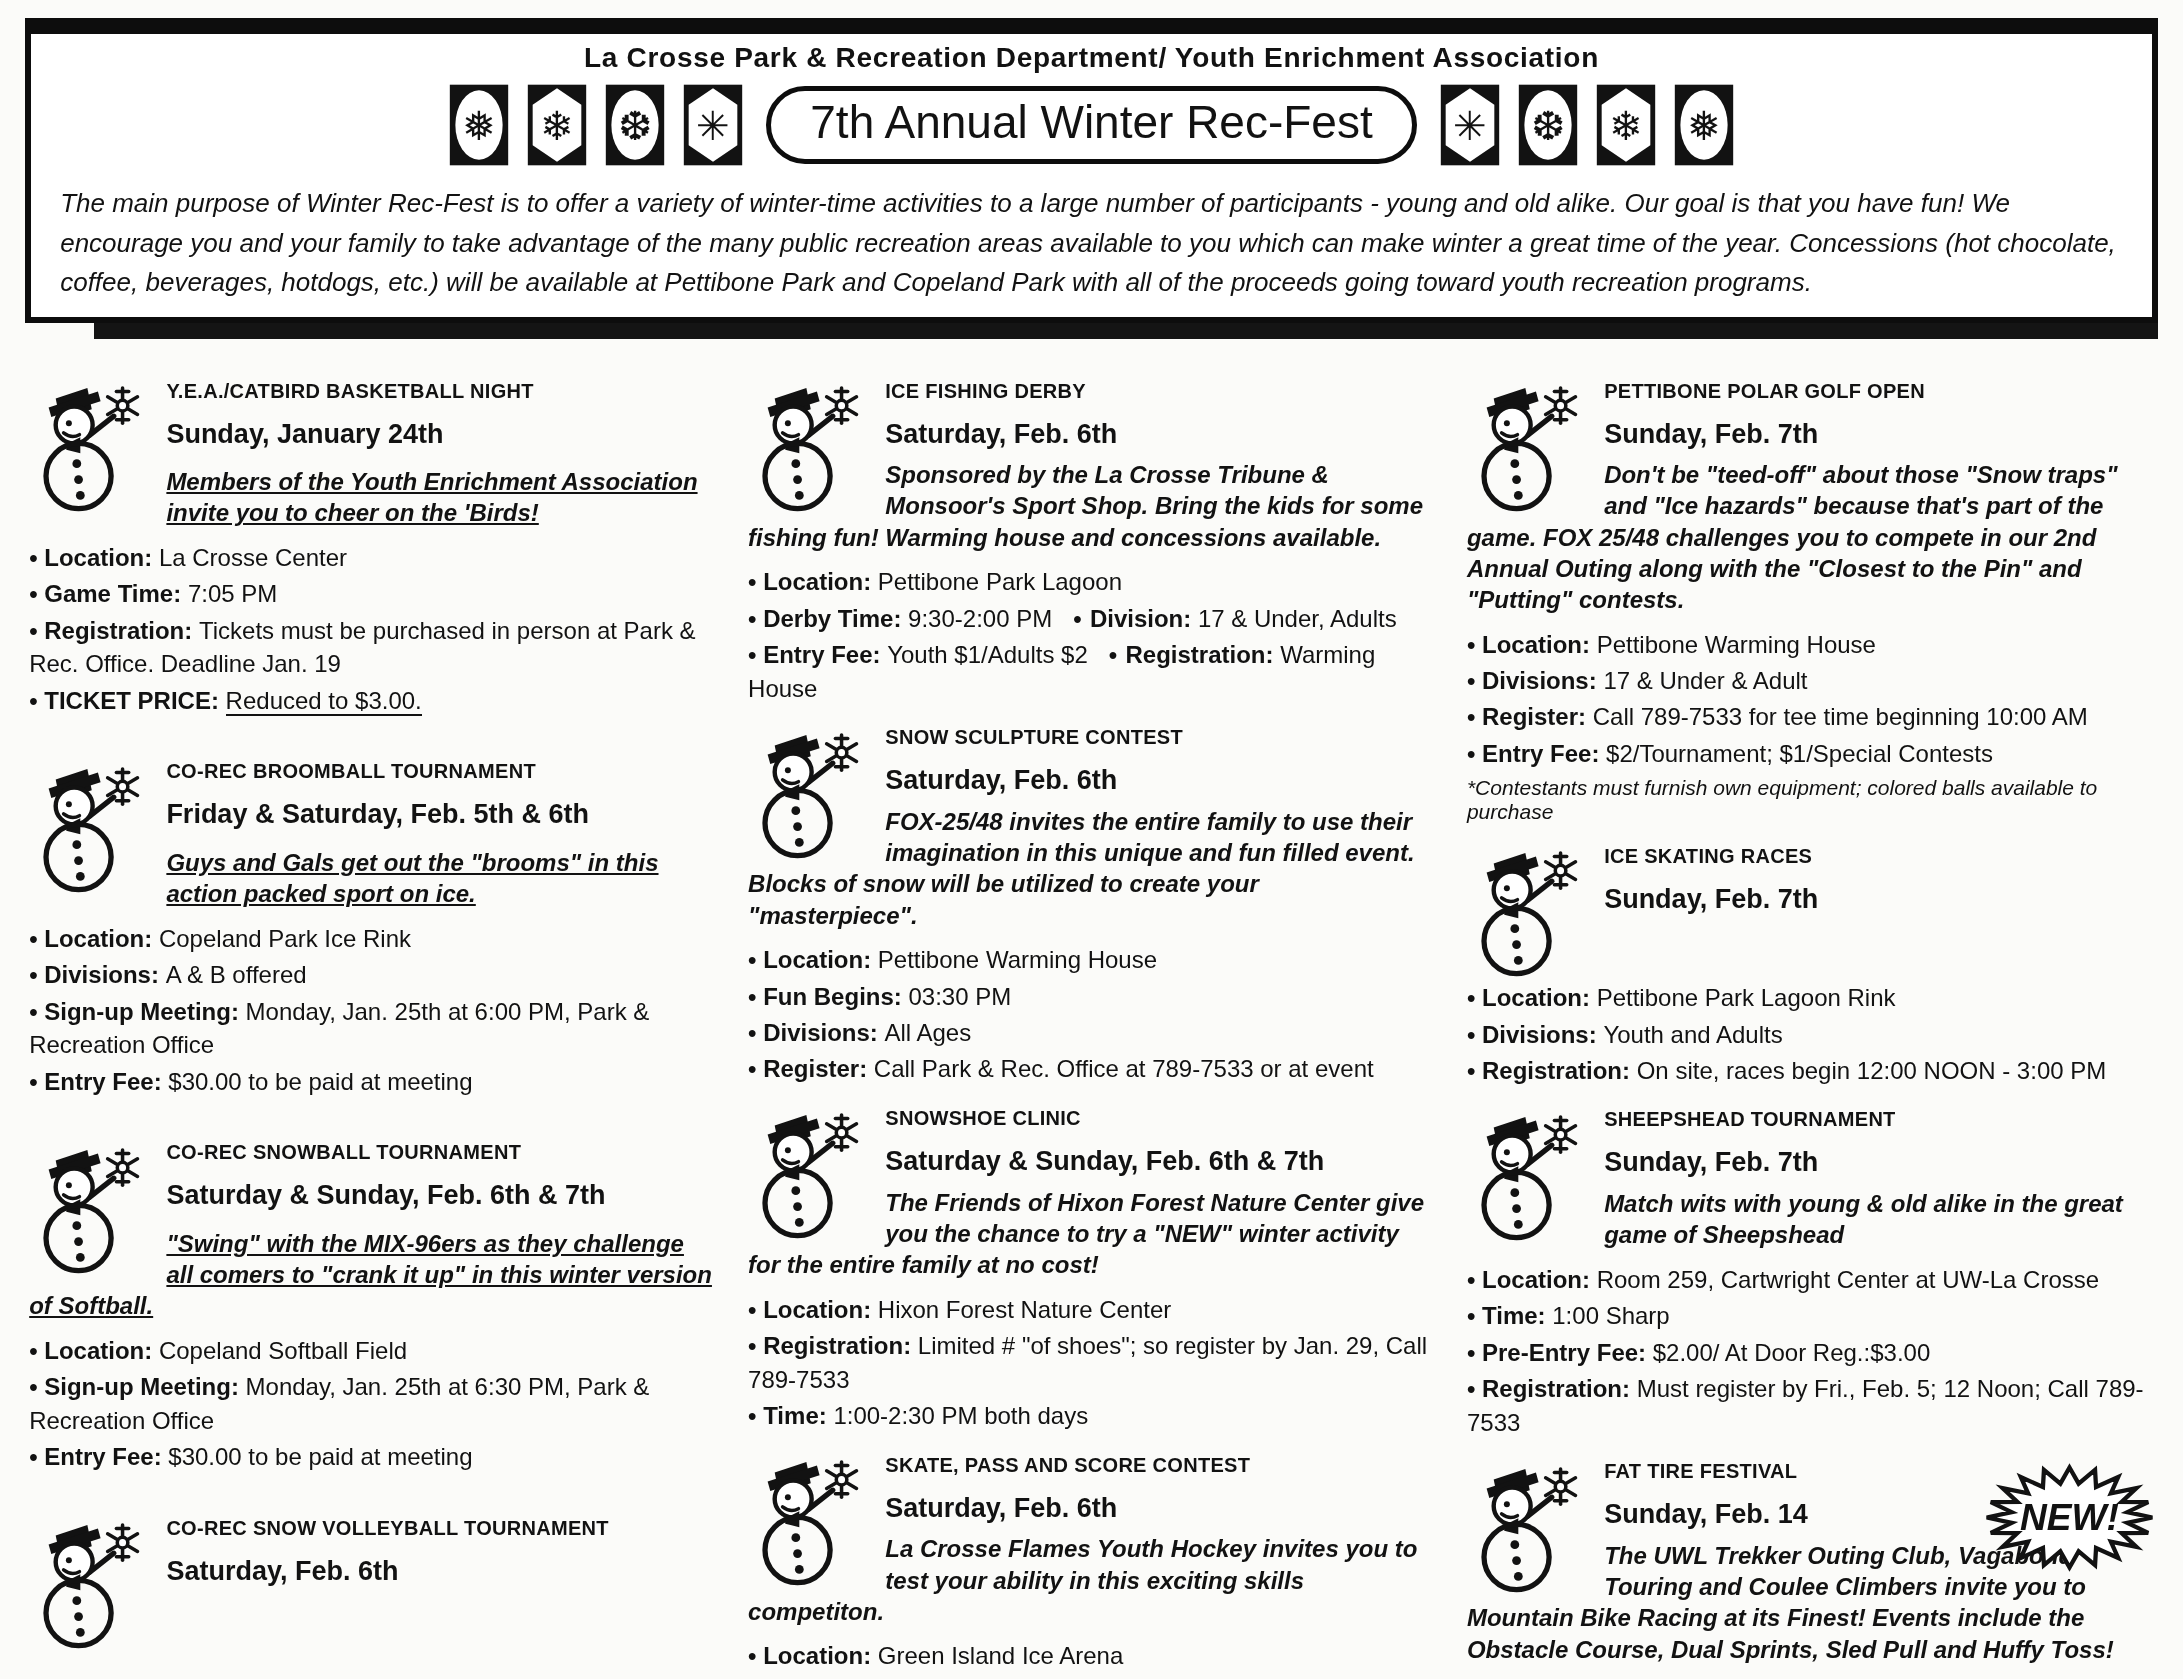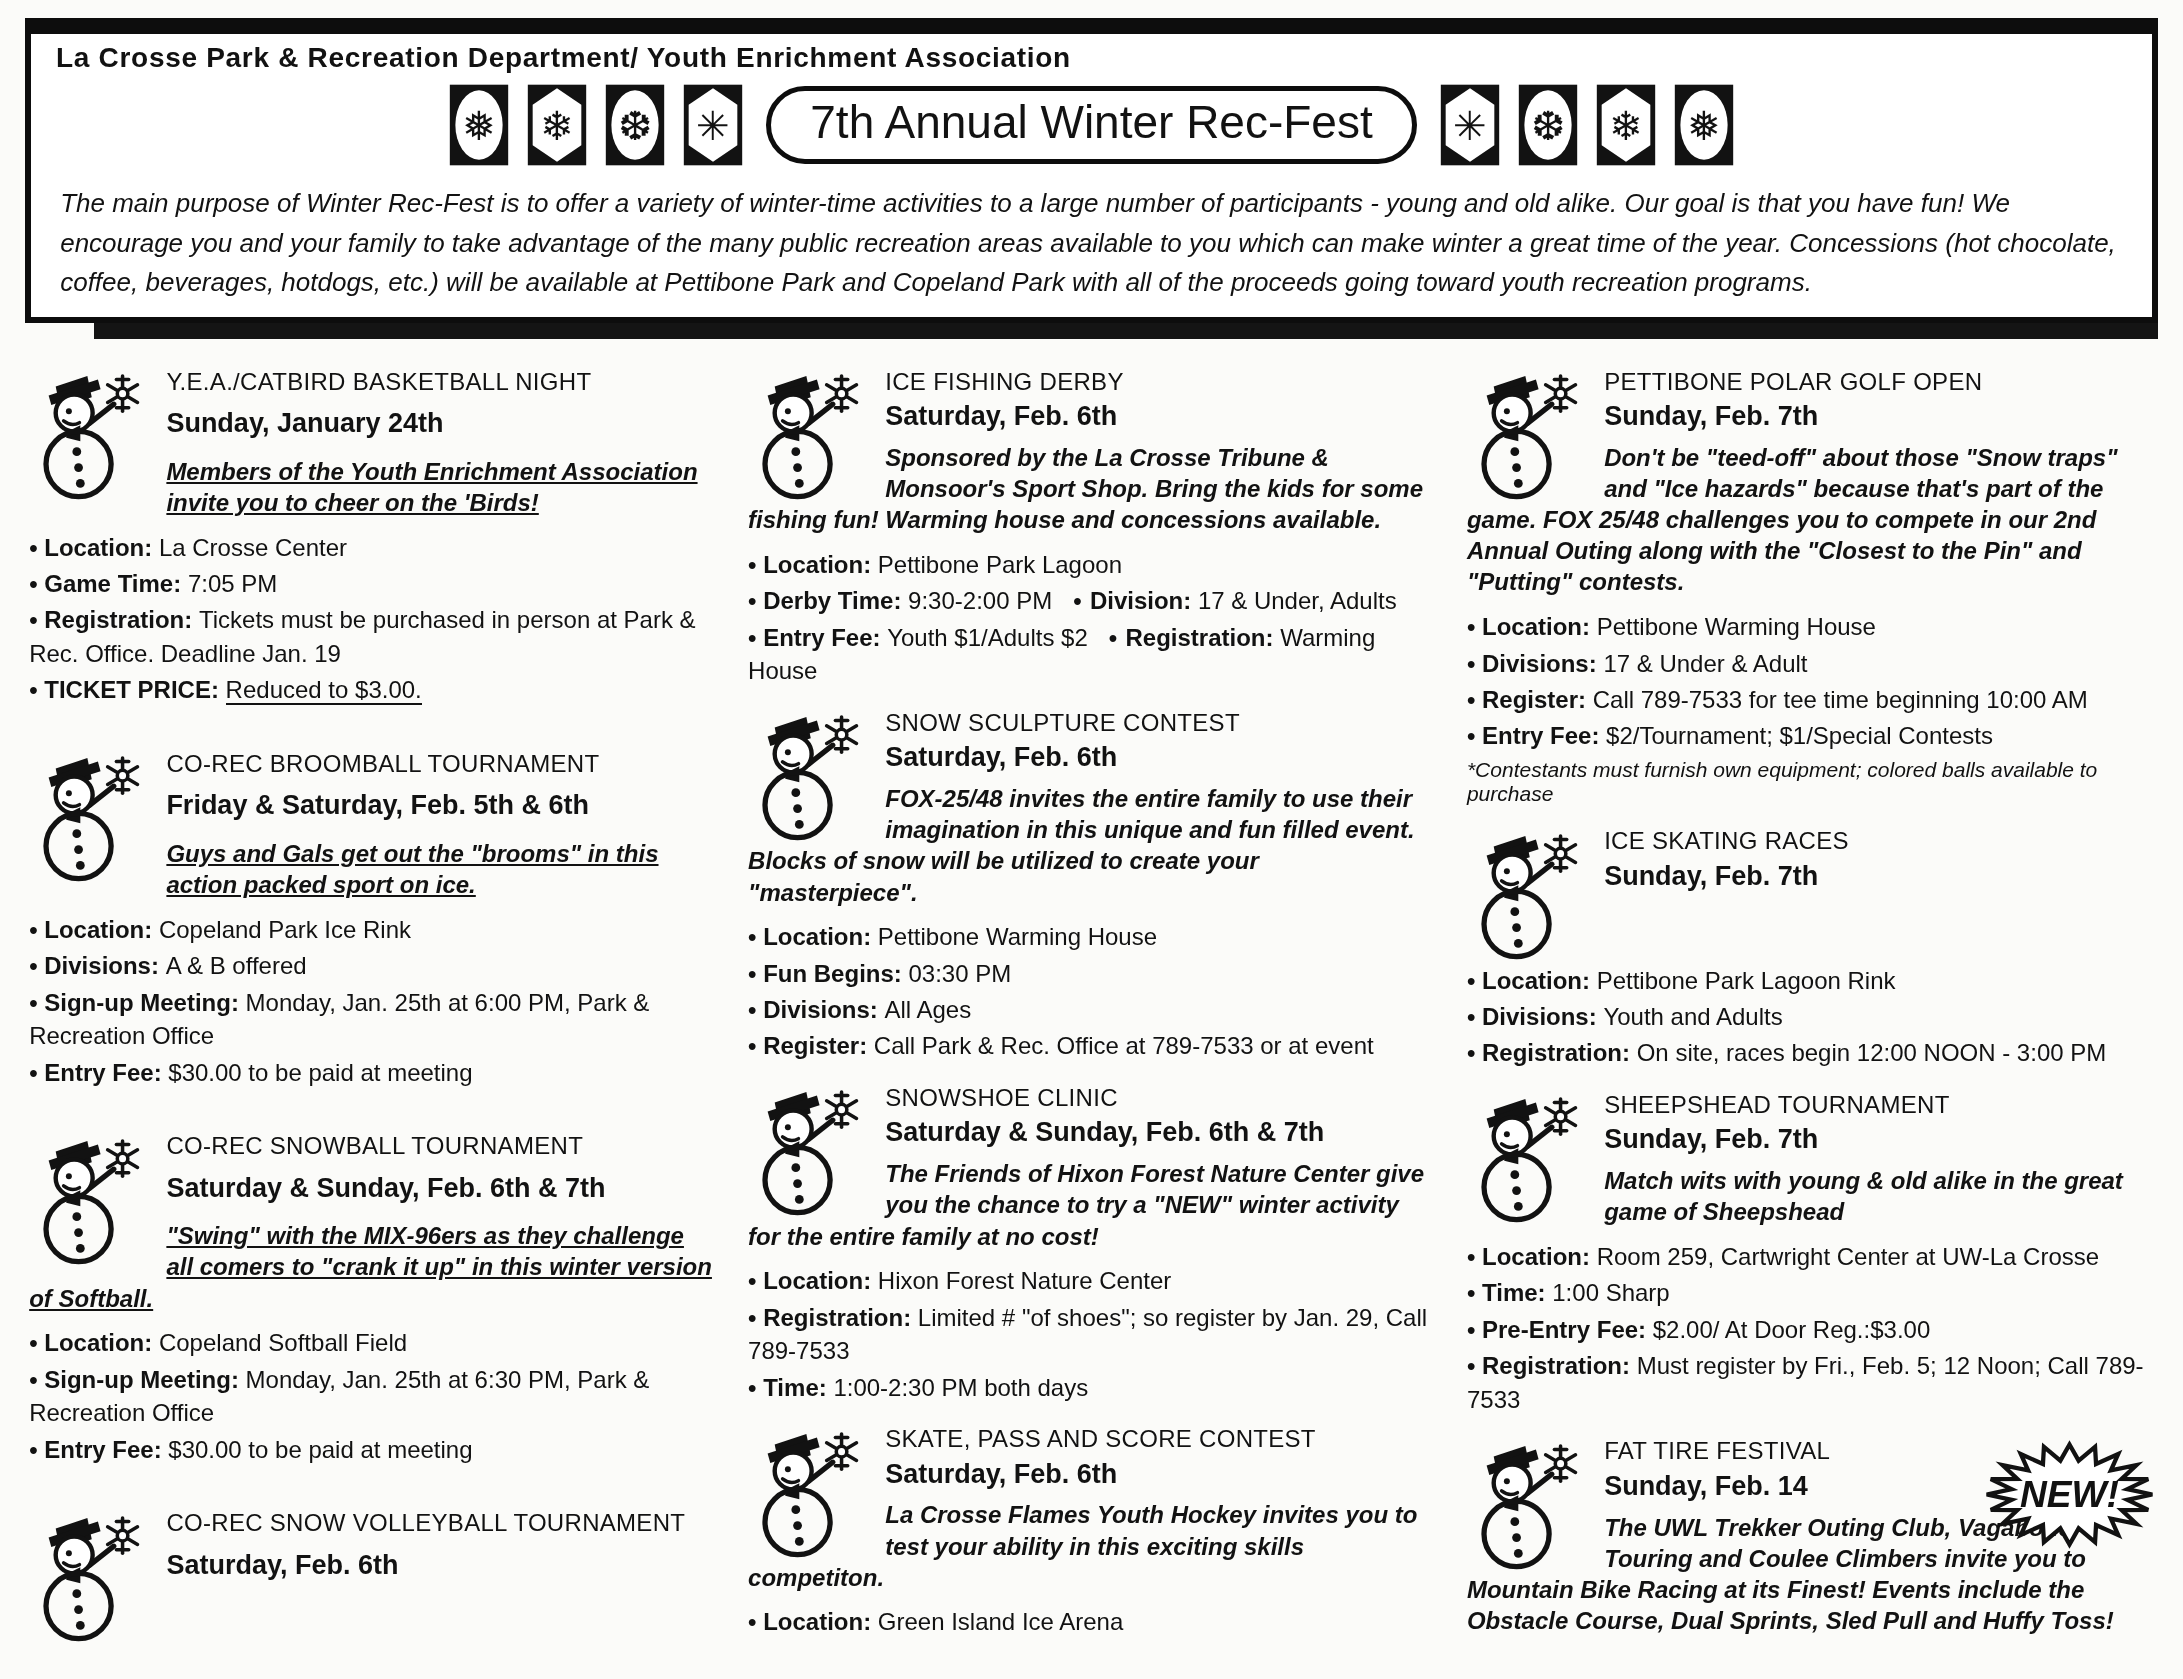--- a/index.html
+++ b/index.html
@@ -9,21 +9,21 @@
     font-family:"Liberation Sans",sans-serif;
     -webkit-font-smoothing:antialiased;
   }
   .flyer{padding:18px 25px 0 25px;}
   
   .hbox{
     border:6.2px solid #0d0d0d;border-top-width:16.6px;
     padding:5.5px 25px 14px 25px;position:relative;background:#fff;
   }
   .org{
-    font-weight:bold;font-size:28px;letter-spacing:0.7px;
+    text-align:center;font-weight:bold;font-size:28px;letter-spacing:0.7px;
     margin-top:2.8px;
   }
   .titlerow{
     display:flex;align-items:center;justify-content:center;gap:23.5px;
     margin-top:9.7px;
   }
   .flakes{display:flex;gap:18px;}
   .flake{width:60px;height:82px;display:block;}
   .pill{
     border:5.5px solid #0d0d0d;border-radius:48px;
@@ -36,21 +36,21 @@
   }
   .shadowbar{height:16px;background:#141414;margin:0 0 0 69px;}
   
   .cols{display:flex;gap:32px;padding:25px 4.2px 0 4.2px;}
   .col{flex:1;min-width:0;}
   .section{margin-bottom:21px;}
   [data-col="0"] .section{margin-bottom:43px;}
   .shead{position:relative;}
   .sicon{float:left;width:122px;height:132px;margin:1.4px 15.2px 2.8px 0;}
   .sicon svg{width:100%;height:100%;}
-  .stitle{margin:4px;font-size:24px;font-weight:normal;letter-spacing:0.3px;}
+  .stitle{margin:16px;font-size:20px;font-weight:bold;letter-spacing:0.3px;}
   .sdate{font-size:27px;font-weight:bold;margin-top:5.5px;}
   [data-col="0"] .sdate{margin-top:12.5px;}
   .sdesc{
     font-weight:bold;font-style:italic;font-size:24px;line-height:1.3;
     margin-top:9.7px;
   }
   [data-col="0"] .sdesc{margin-top:16.6px;text-decoration:underline;}
   .sbullets{
     clear:both;list-style:none;margin:12.5px 0 0 0;padding:0;
     font-size:24px;line-height:1.4;

